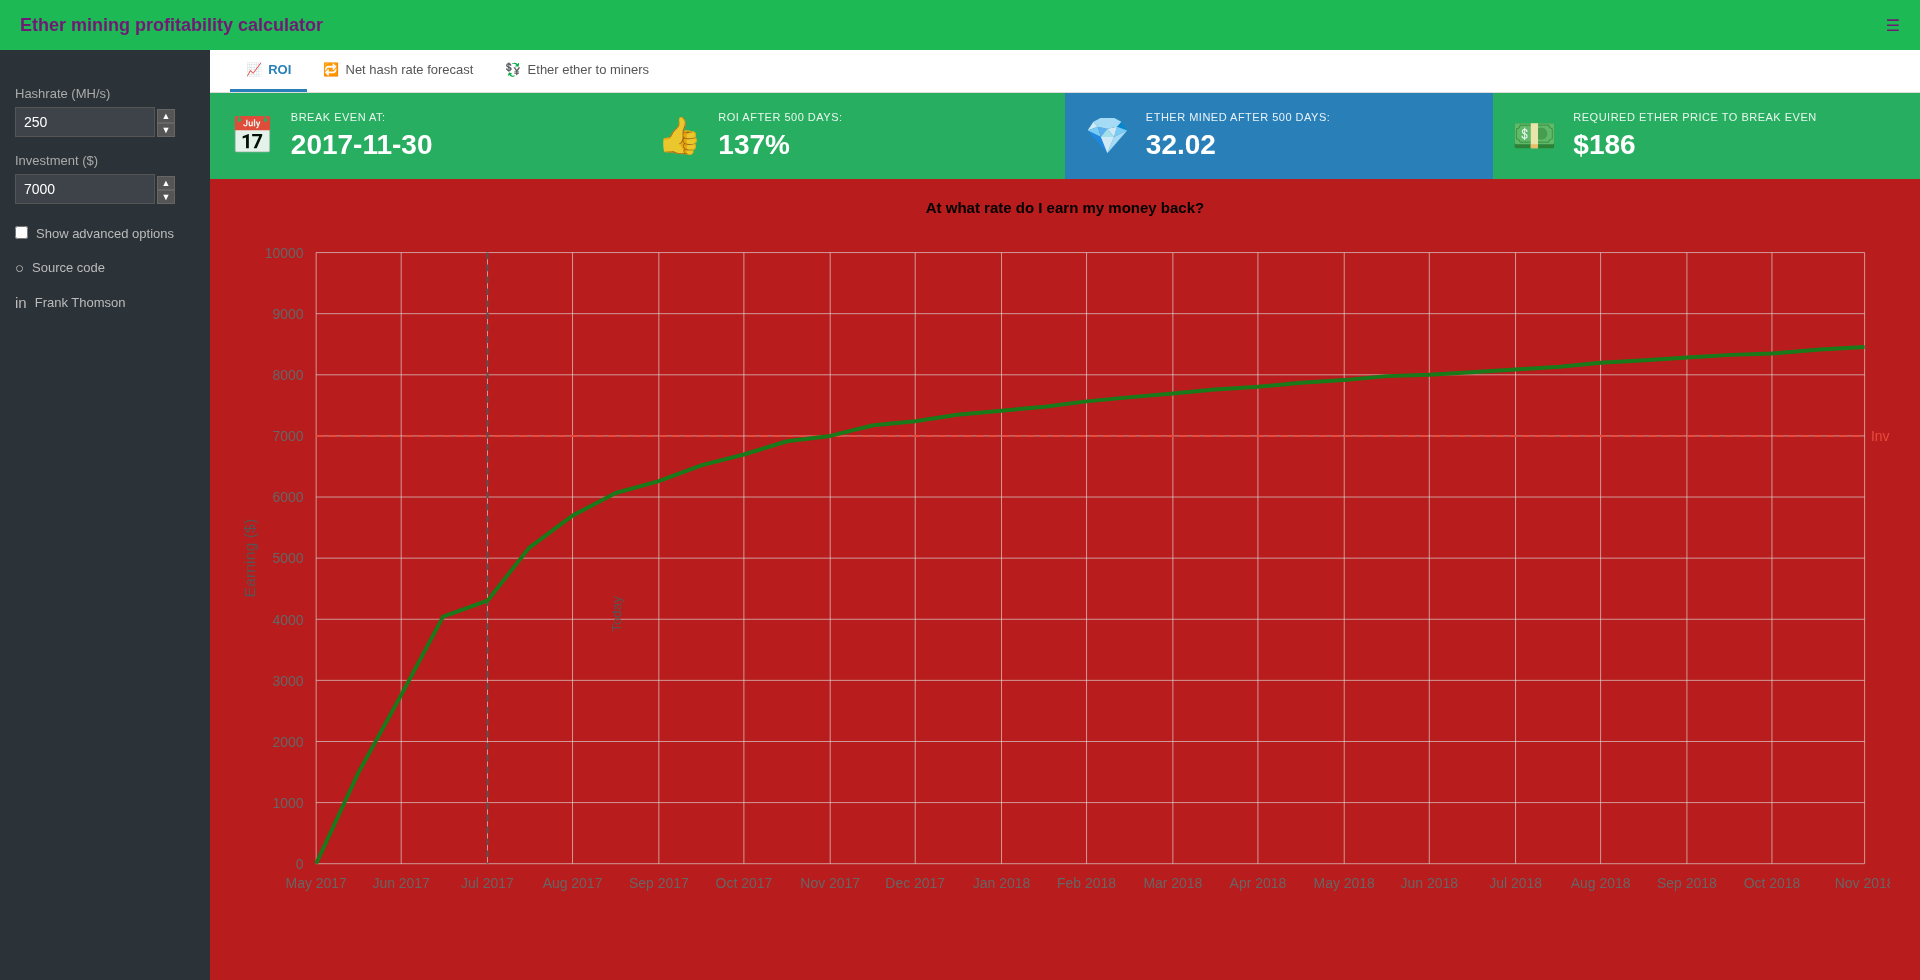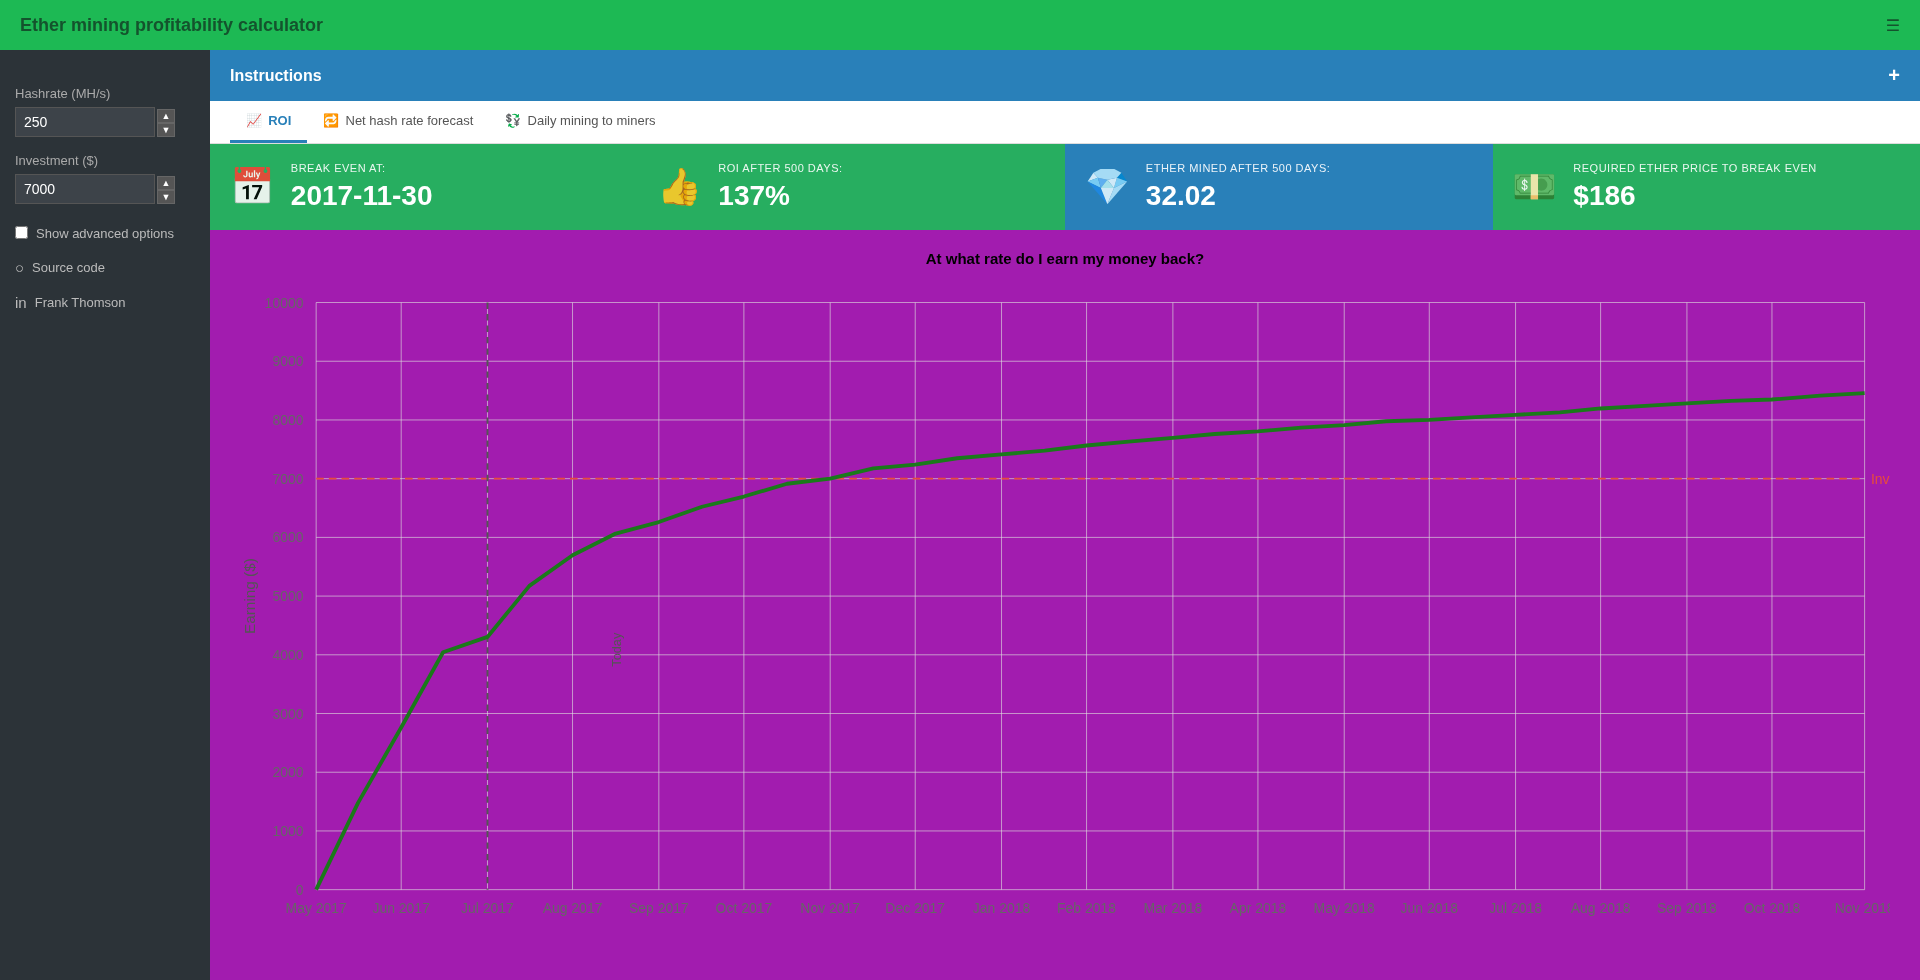--- a/index.html
+++ b/index.html
@@ -1,21 +1,21 @@
 <!DOCTYPE html>
 <html><head>
   <meta charset="utf-8">
   <style>
     * { box-sizing: border-box; margin: 0; padding: 0; }
     body { font-family: Arial, sans-serif; background: #f0f0f0; display: flex; flex-direction: column; height: 980px; overflow: hidden; }
 
     
     #topbar {
       background: #1db954;
-      color: #14532d;
+      color: #701a75;
       display: flex;
       align-items: center;
       padding: 0 20px;
       height: 50px;
       flex-shrink: 0;
     }
     #topbar h1 { font-size: 18px; font-weight: bold; flex: 1; }
 
     
     #main-layout {
@@ -169,21 +169,21 @@
       margin-bottom: 6px;
     }
     .stat-card-value {
       font-size: 28px;
       font-weight: bold;
     }
 
     
     #chart-area {
       flex: 1;
-      background: #a21caf;
+      background: #b91c1c;
       padding: 20px 30px 10px 30px;
       display: flex;
       flex-direction: column;
       overflow: hidden;
     }
     #chart-title {
       text-align: center;
       font-weight: bold;
       font-size: 15px;
       margin-bottom: 10px;
@@ -237,37 +237,33 @@
     </a>
 
     <a class="sidebar-link">
       <span class="sidebar-link-icon">in</span>
       <span>Frank Thomson</span>
     </a>
   </div>
 
   <div id="content">
 
-    <div id="instructions-bar">
-      <span>Instructions</span>
-      <span id="instructions-plus">+</span>
-    </div>
 
     <div id="tabs">
       <div class="tab active">
         <span>📈</span>
         <span>ROI</span>
       </div>
       <div class="tab">
         <span>🔁</span>
         <span>Net hash rate forecast</span>
       </div>
       <div class="tab">
         <span>💱</span>
-        <span>Daily mining to miners</span>
+        <span>Ether ether to miners</span>
       </div>
     </div>
 
     <div id="stat-cards">
       <div class="stat-card green">
         <div class="stat-card-icon">📅</div>
         <div class="stat-card-content">
           <div class="stat-card-label">BREAK EVEN AT:</div>
           <div class="stat-card-value">2017-11-30</div>
         </div>

